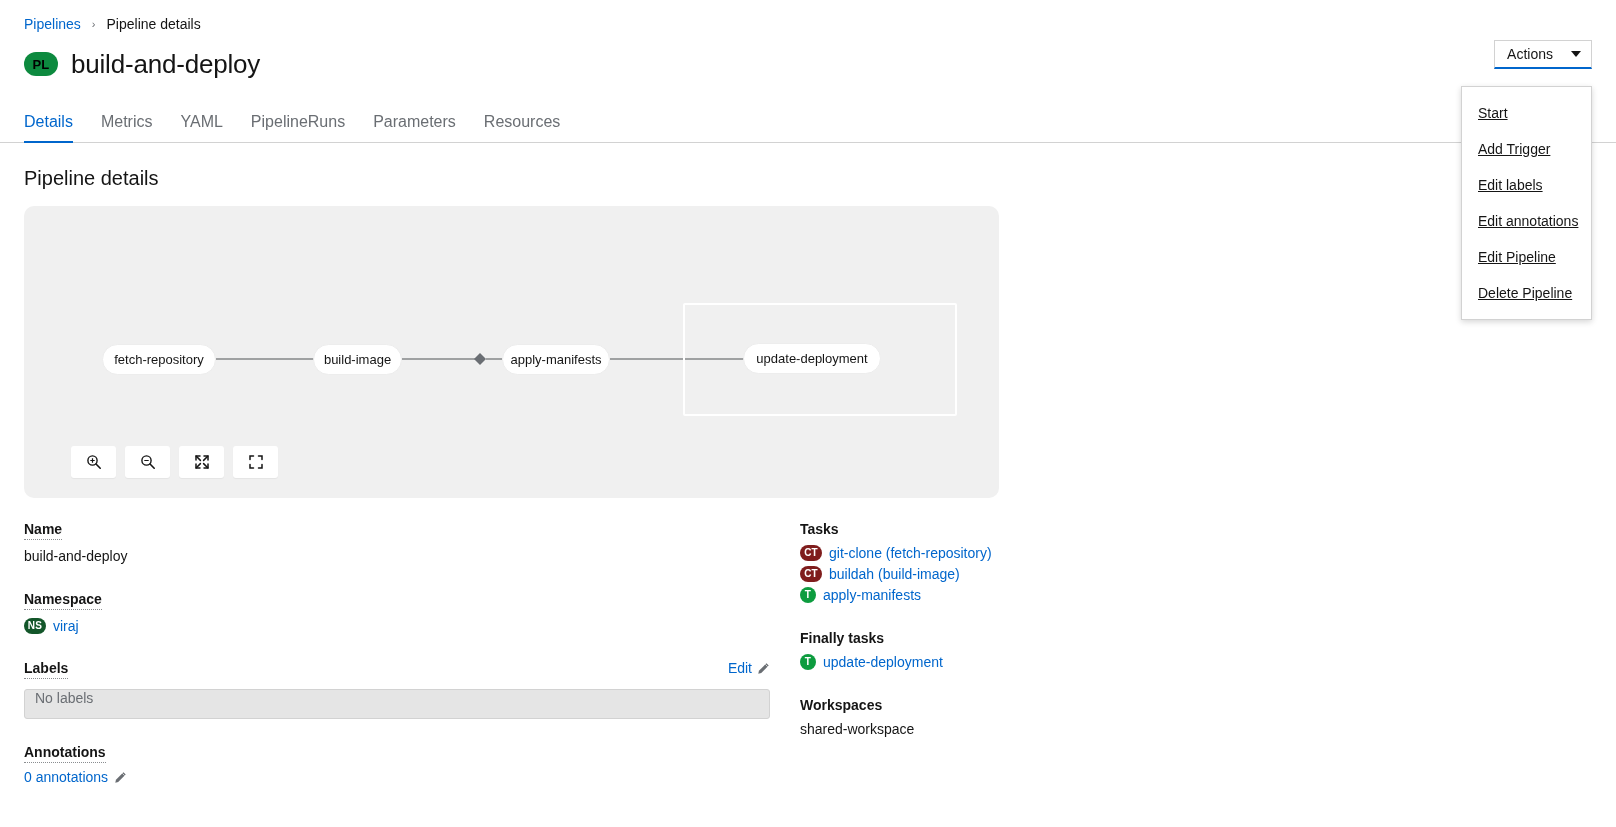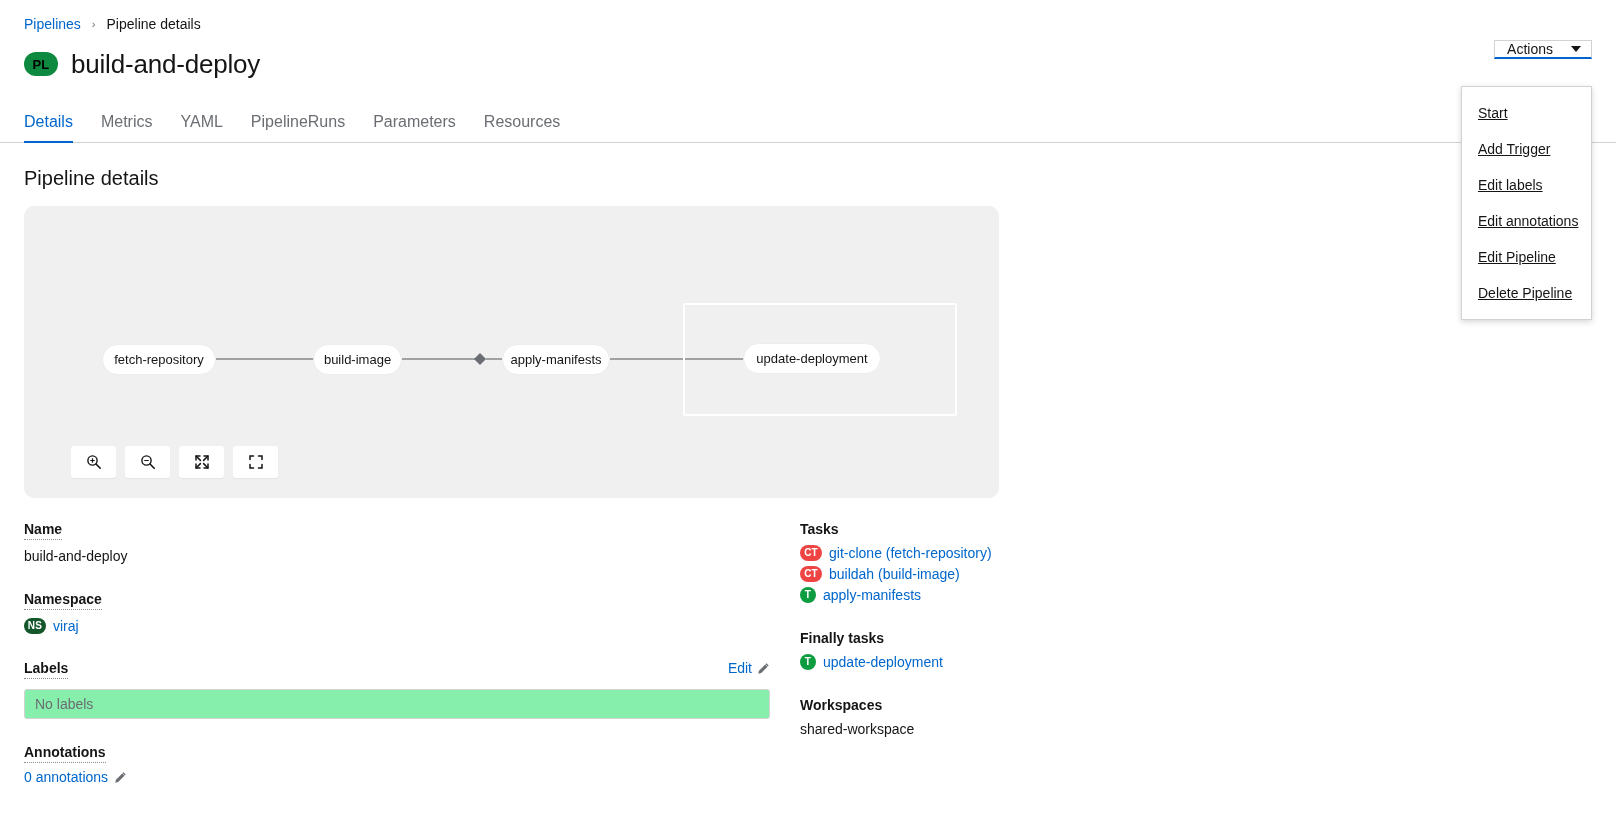--- a/index.html
+++ b/index.html
@@ -62,21 +62,21 @@
   }
 
   
   .actions-wrap {
     position: absolute;
     right: 24px;
     top: 4px;
   }
   .actions-btn {
     min-width: 96px;
-    height: 19px;
+    height: 29px;
     background: #ffffff;
     border: 1px solid #d2d2d2;
     border-bottom: 2px solid #0066cc;
     display: flex;
     align-items: center;
     justify-content: space-between;
     padding: 0 10px 0 12px;
     font-size: 14px;
     color: #151515;
     cursor: pointer;
@@ -246,25 +246,24 @@
     gap: 5px;
     text-decoration: none;
   }
   .labels-box {
     margin-top: 4px;
     width: 746px;
     height: 30px;
     border: 1px solid #d2d2d2;
     border-radius: 3px;
     display: flex;
-    align-items: center;
     padding: 0 10px;
     font-size: 14px;
     color: #6a6e73;
-    background: #86efac;
+    background: #e5e5e5;
   }
 
   .link {
     color: #0066cc;
     text-decoration: none;
     cursor: pointer;
     font-size: 14px;
   }
 
   .badge-row {
@@ -280,21 +279,21 @@
     color: #ffffff;
     font-size: 10px;
     font-weight: 700;
     display: inline-flex;
     align-items: center;
     justify-content: center;
     flex: 0 0 auto;
     letter-spacing: 0.2px;
   }
   .rb.ns { background: #13562a; }
-  .rb.ct { background: #ef4444; }
+  .rb.ct { background: #7f1d1d; }
   .rb.t  { width: 16px; background: #0d9c3f; border-radius: 8px; }
 
   .anno-row { display: flex; align-items: center; gap: 6px; }
 
   .pencil { display: inline-block; }
 </style>
 </head>
 <body>
 
 <div class="breadcrumb">

